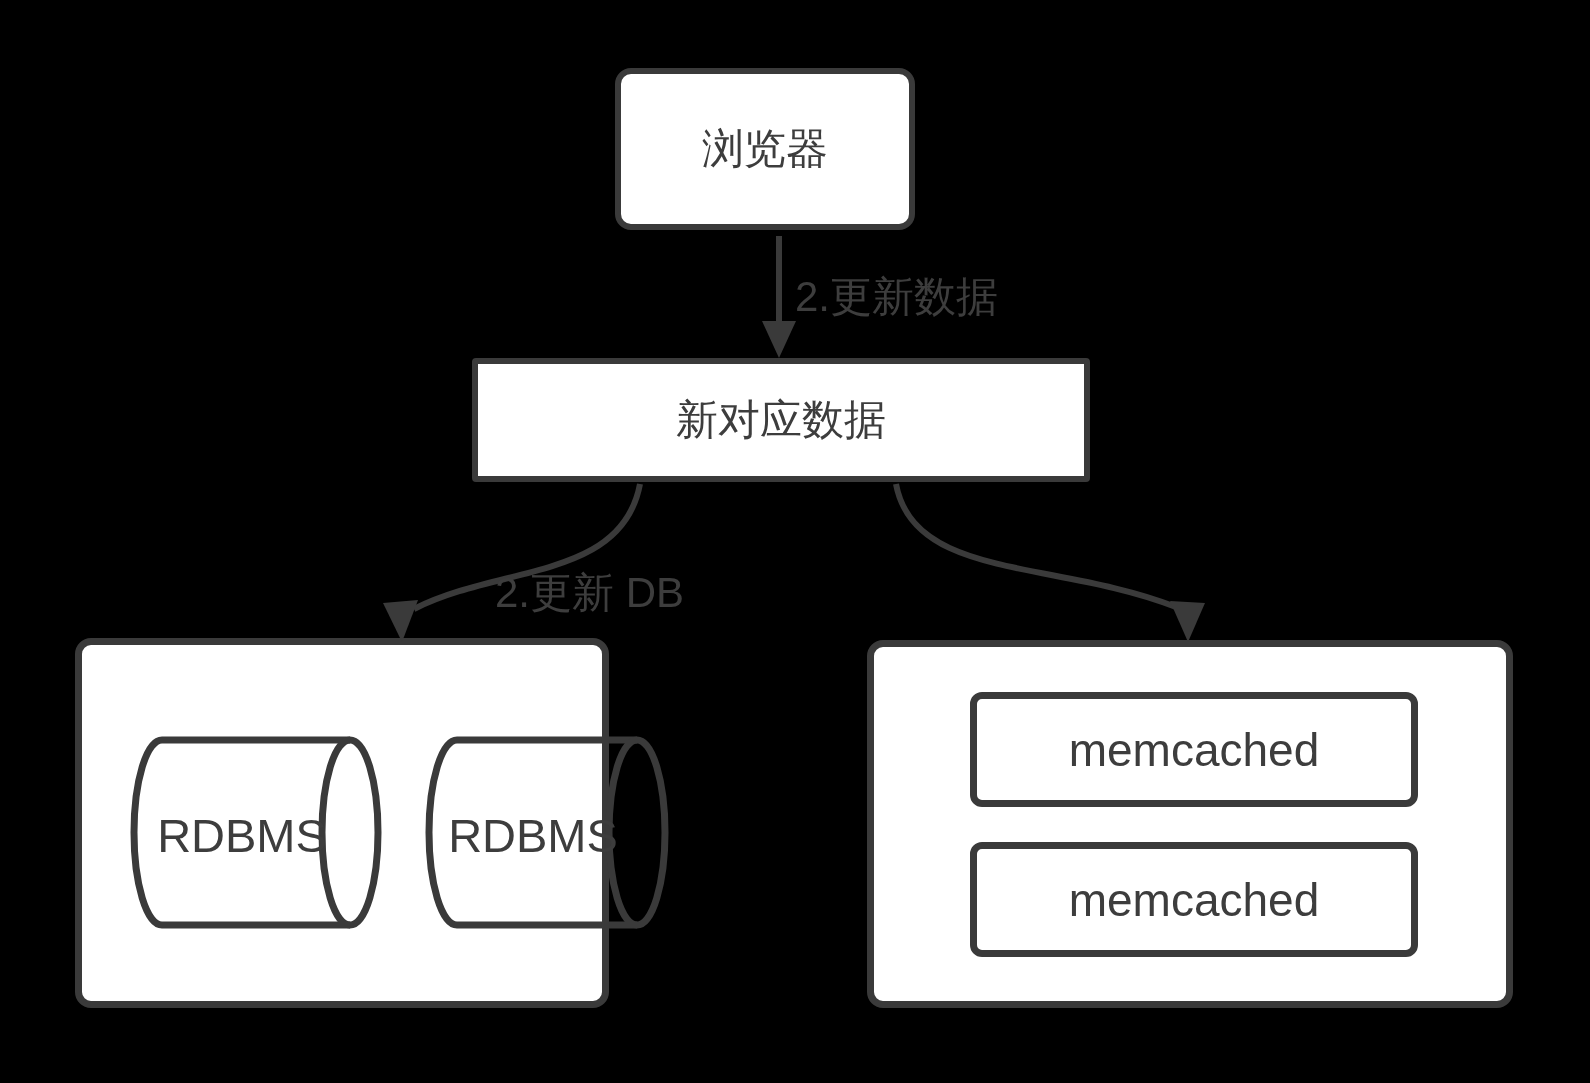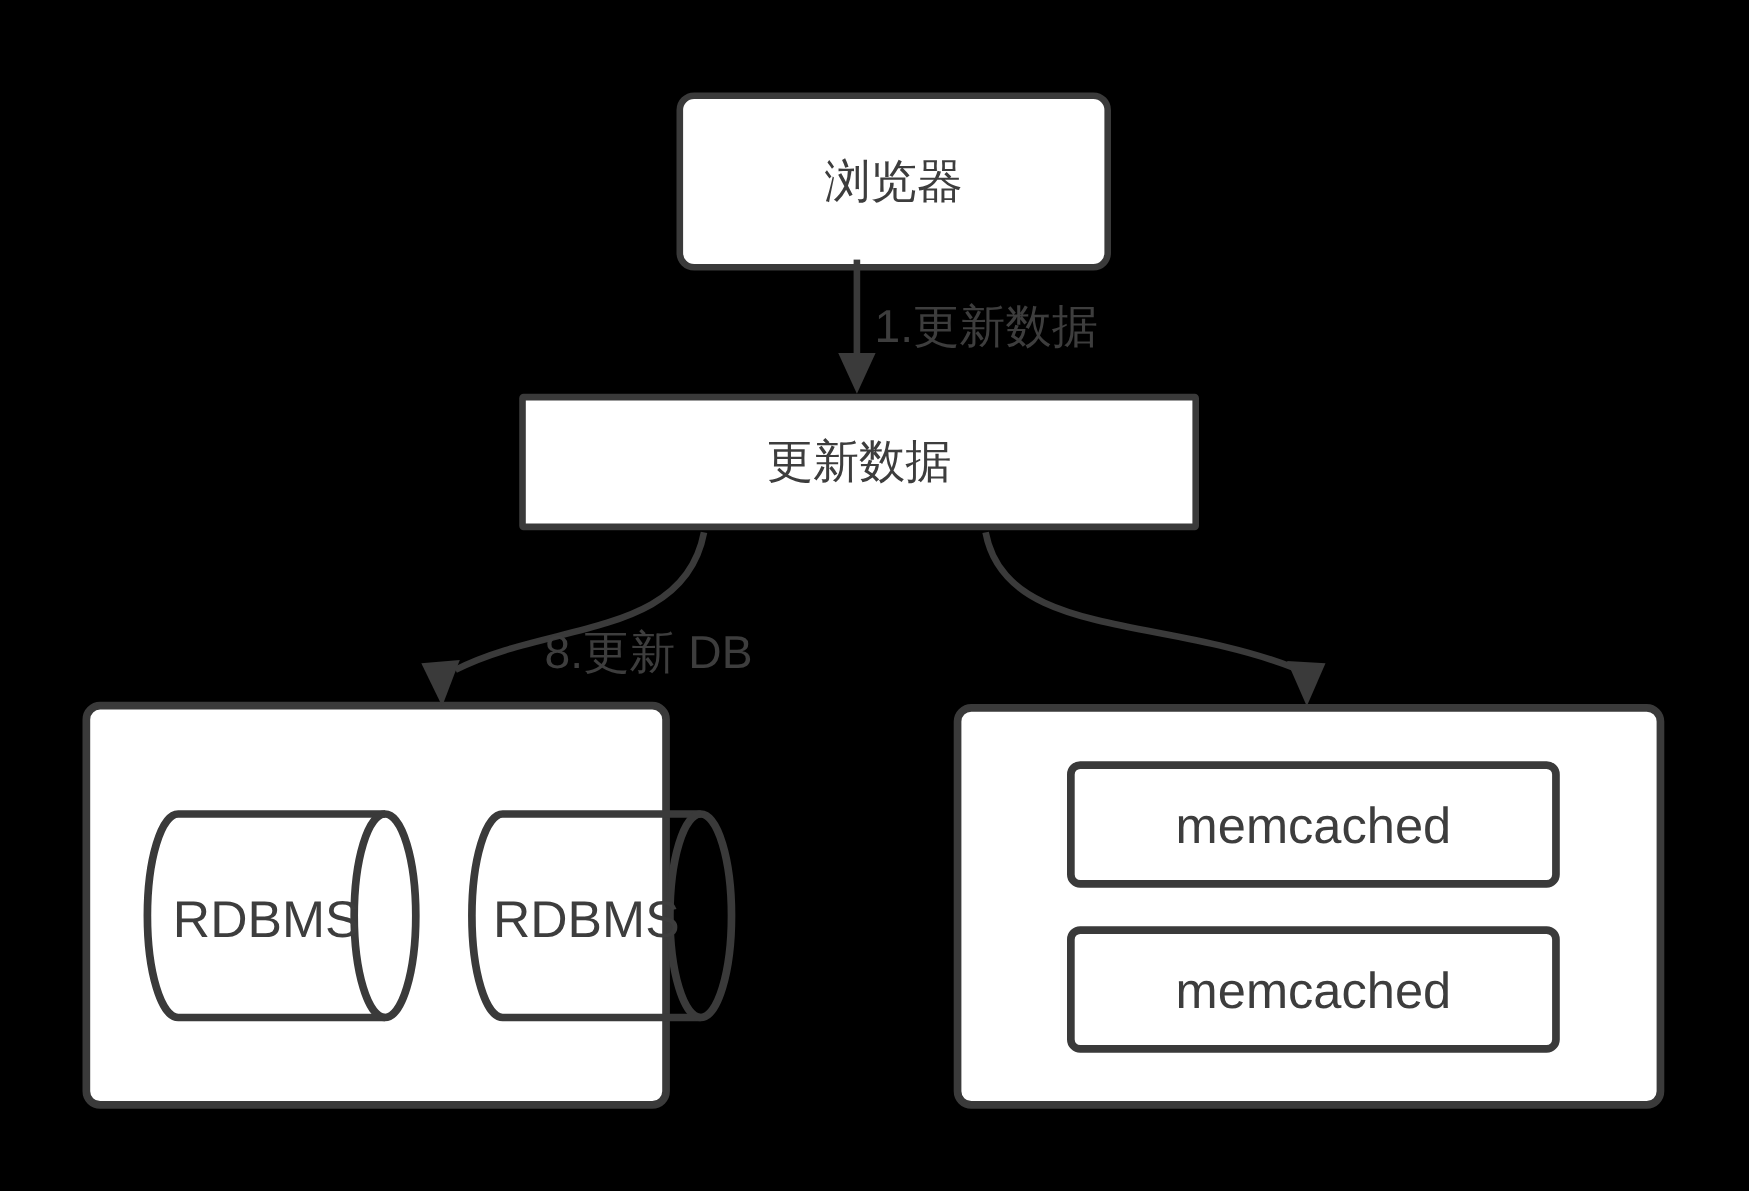--- a/index.html
+++ b/index.html
@@ -21,22 +21,22 @@
     background: #ffffff;
     border: 6px solid #3a3a3a;
     box-sizing: border-box;
     display: flex;
     align-items: center;
     justify-content: center;
     font-size: 42px;
     color: #3d3d3d;
   }
   #browser-node {
-    left: 615px; top: 84px;
-    width: 395px; height: 162px;
+    left: 615px; top: 68px;
+    width: 300px; height: 162px;
     border-radius: 16px;
   }
   #app-node {
     left: 472px; top: 358px;
     width: 618px; height: 124px;
     border-radius: 4px;
   }
   .group {
     position: absolute;
     background: #ffffff;
@@ -105,21 +105,21 @@
 </head>
 <body>
 
 <div class="canvas">
 
   <div class="node" id="browser-node">
     <span>浏览器</span>
   </div>
 
   <div class="node" id="app-node">
-    <span>更新数据</span>
+    <span>新对应数据</span>
   </div>
 
   <div class="group" id="db-group">
     <svg class="cyl-layer" viewBox="0 0 636 356">
 
       <g>
         <path d="M 80 95 L 268 95 M 80 280 L 268 280 M 80 95 A 28 92.5 0 0 0 80 280" fill="none" stroke="#3a3a3a" stroke-width="7"></path>
         <ellipse cx="268" cy="187.5" rx="28" ry="92.5" fill="none" stroke="#3a3a3a" stroke-width="7"></ellipse>
         <text x="160" y="190" text-anchor="middle" dominant-baseline="central">RDBMS</text>
       </g>
@@ -152,18 +152,18 @@
       <path d="M 640 484 C 622 580, 500 565, 414 609" fill="none" stroke="#3a3a3a" stroke-width="6"></path>
       <polygon points="383,603 418,600 402,642" fill="#3a3a3a"></polygon>
     </g>
 
     <g>
       <path d="M 896 484 C 914 580, 1056 560, 1176 607" fill="none" stroke="#3a3a3a" stroke-width="6"></path>
       <polygon points="1170,601 1205,603 1188,642" fill="#3a3a3a"></polygon>
     </g>
   </svg>
 
-  <div class="edge-label" id="edge-label-1">1.更新数据</div>
+  <div class="edge-label" id="edge-label-1">2.更新数据</div>
 
-  <div class="edge-label" id="edge-label-2">8.更新 DB</div>
+  <div class="edge-label" id="edge-label-2">2.更新 DB</div>
 
 
 </div>
 
 </body></html>

